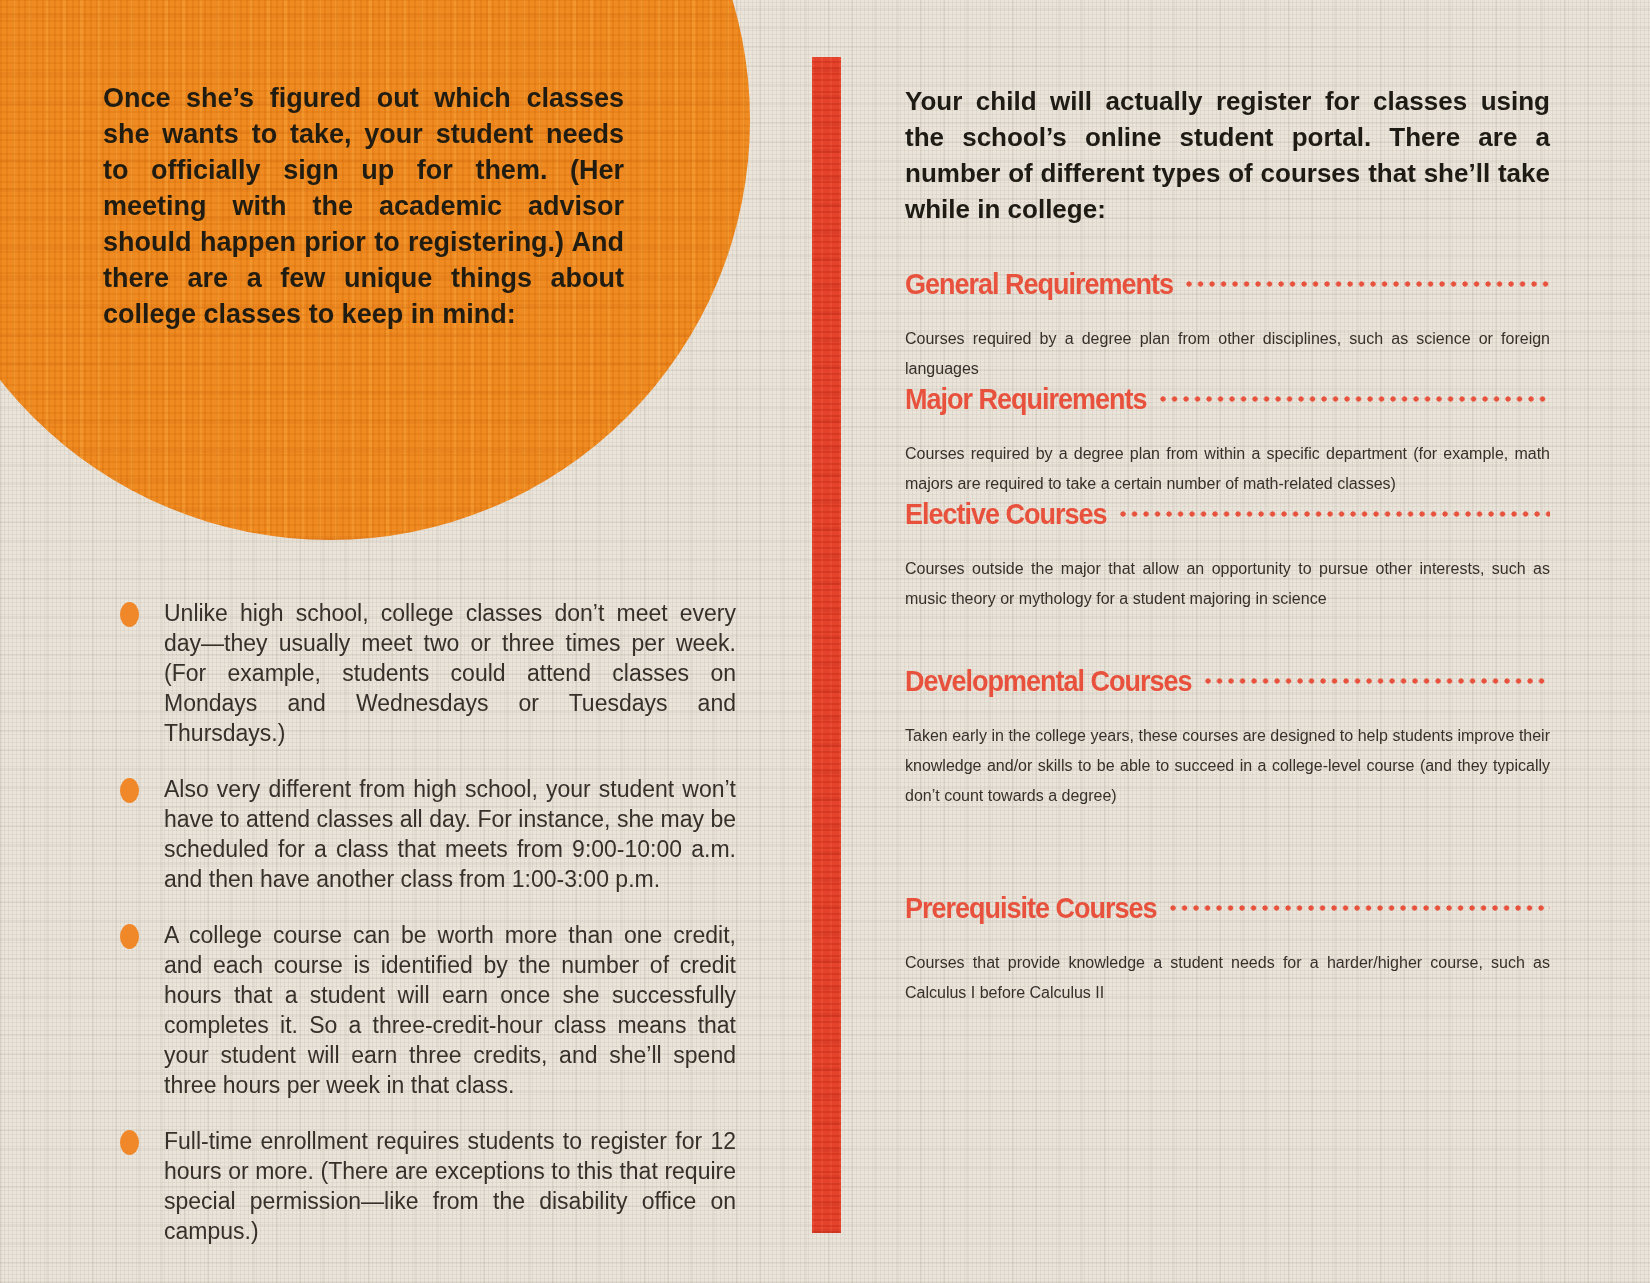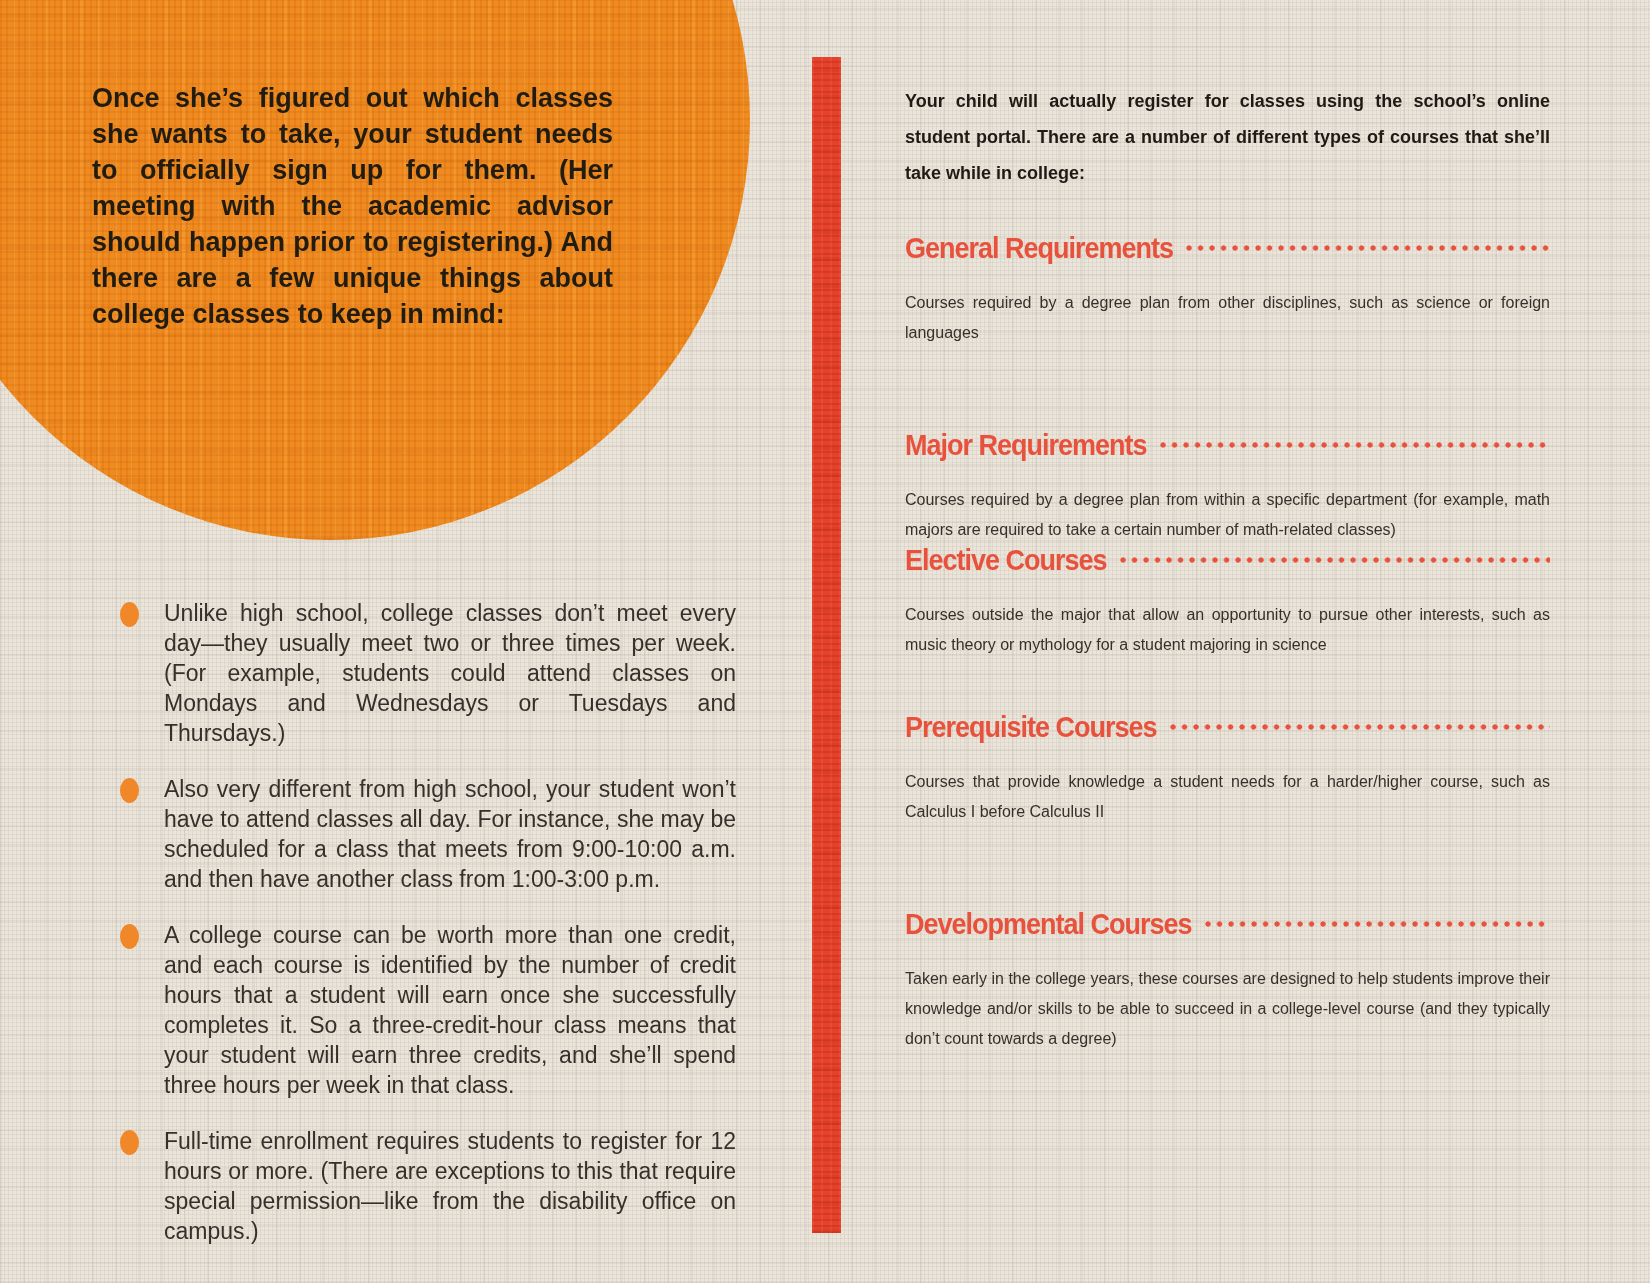--- a/index.html
+++ b/index.html
@@ -25,21 +25,21 @@
     background-color: #F08B21;
     background-image:
       repeating-linear-gradient(90deg, rgba(205,100,5,0.25) 0 2px, transparent 2px 6px),
       repeating-linear-gradient(0deg, rgba(205,100,5,0.22) 0 2px, transparent 2px 7px),
       repeating-linear-gradient(90deg, rgba(255,200,95,0.20) 0 3px, transparent 3px 17px),
       repeating-linear-gradient(0deg, rgba(170,70,0,0.10) 0 4px, transparent 4px 29px);
   }
 
   .circle-text {
     position: absolute;
-    left: 92px; top: 80px; width: 521px;
+    left: 103px; top: 80px; width: 521px;
     font-size: 27px; line-height: 36px; font-weight: 700;
     color: #201C12;
     text-align: justify;
   }
 
   
   .bullets { position: absolute; left: 120px; top: 598px; width: 616px; }
   .bullet-item { display: flex; align-items: flex-start; margin-bottom: 26px; }
   .dot {
     flex: 0 0 auto;
@@ -63,21 +63,21 @@
     background-image:
       repeating-linear-gradient(0deg, rgba(180,35,15,0.30) 0 2px, transparent 2px 6px),
       repeating-linear-gradient(90deg, rgba(255,120,90,0.18) 0 2px, transparent 2px 9px),
       repeating-linear-gradient(0deg, rgba(150,25,10,0.12) 0 4px, transparent 4px 27px);
   }
 
   
   .right-col { position: absolute; left: 905px; top: 83px; width: 645px; }
   .intro {
     margin: 0;
-    font-size: 18px; line-height: 36px; font-weight: 700;
+    font-size: 26px; line-height: 36px; font-weight: 700;
     color: #1E1A14;
     text-align: justify;
   }
   .sec-head { display: flex; }
   .sec-title {
     display: inline-block;
     font-size: 27px; line-height: 30px; font-weight: 700;
     letter-spacing: -1px;
     color: #E8523D;
     transform: scaleY(1.12);
@@ -94,21 +94,21 @@
     background-repeat: repeat-x;
   }
   .sec-head { margin-bottom: 25px; }
   .sec-body {
     margin: 0;
     font-size: 16px; line-height: 30px;
     color: #35302A;
     text-align: justify;
   }
   .sec:nth-of-type(1) { margin-top: 42px; }
-  .sec:nth-of-type(2) { margin-top: 82px; }
+  .sec:nth-of-type(2) { }
   .sec:nth-of-type(3) { }
   .sec:nth-of-type(4) { margin-top: 52px; }
   .sec:nth-of-type(5) { margin-top: 82px; }
 </style>
 </head>
 <body>
 
 <div class="page">
 
   <div class="circle"></div>
@@ -158,28 +158,28 @@
     <section class="sec">
       <div class="sec-head">
         <span class="sec-title">Elective Courses</span>
         <span class="leader"></span>
       </div>
       <p class="sec-body">Courses outside the major that allow an opportunity to pursue other interests, such as music theory or mythology for a student majoring in science</p>
     </section>
 
     <section class="sec">
       <div class="sec-head">
+        <span class="sec-title">Developmental Courses</span>
+        <span class="leader"></span>
+      </div>
+      <p class="sec-body">Taken early in the college years, these courses are designed to help students improve their knowledge and/or skills to be able to succeed in a college-level course (and they typically don’t count towards a degree)</p>
+    </section>
+
+    <section class="sec">
+      <div class="sec-head">
         <span class="sec-title">Prerequisite Courses</span>
         <span class="leader"></span>
       </div>
       <p class="sec-body">Courses that provide knowledge a student needs for a hard­er/higher course, such as Calculus I before Calculus II</p>
-    </section>
-
-    <section class="sec">
-      <div class="sec-head">
-        <span class="sec-title">Developmental Courses</span>
-        <span class="leader"></span>
-      </div>
-      <p class="sec-body">Taken early in the college years, these courses are designed to help students improve their knowledge and/or skills to be able to succeed in a college-level course (and they typically don’t count towards a degree)</p>
     </section>
   </div>
 
 </div>
 
 </body></html>

